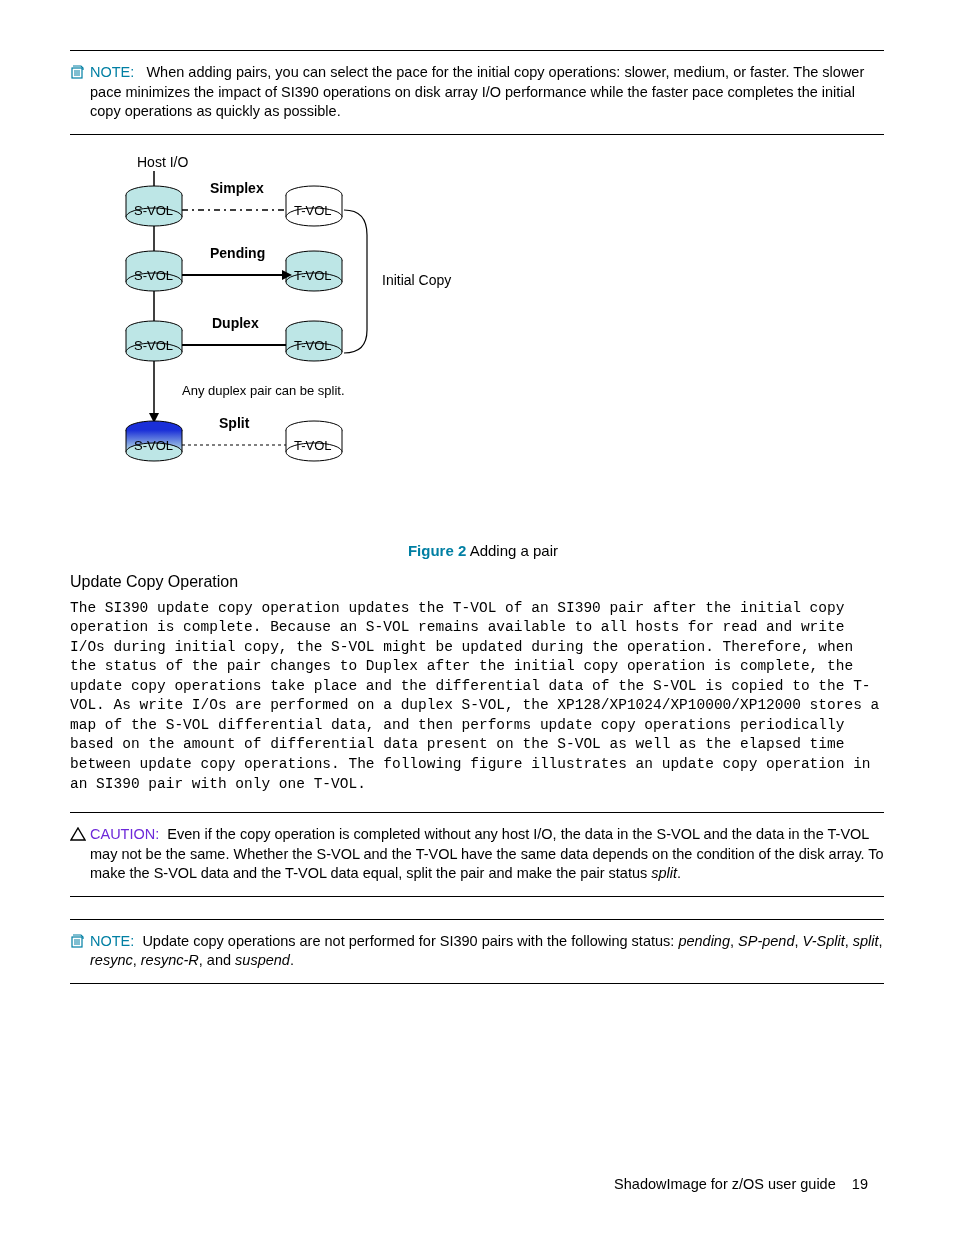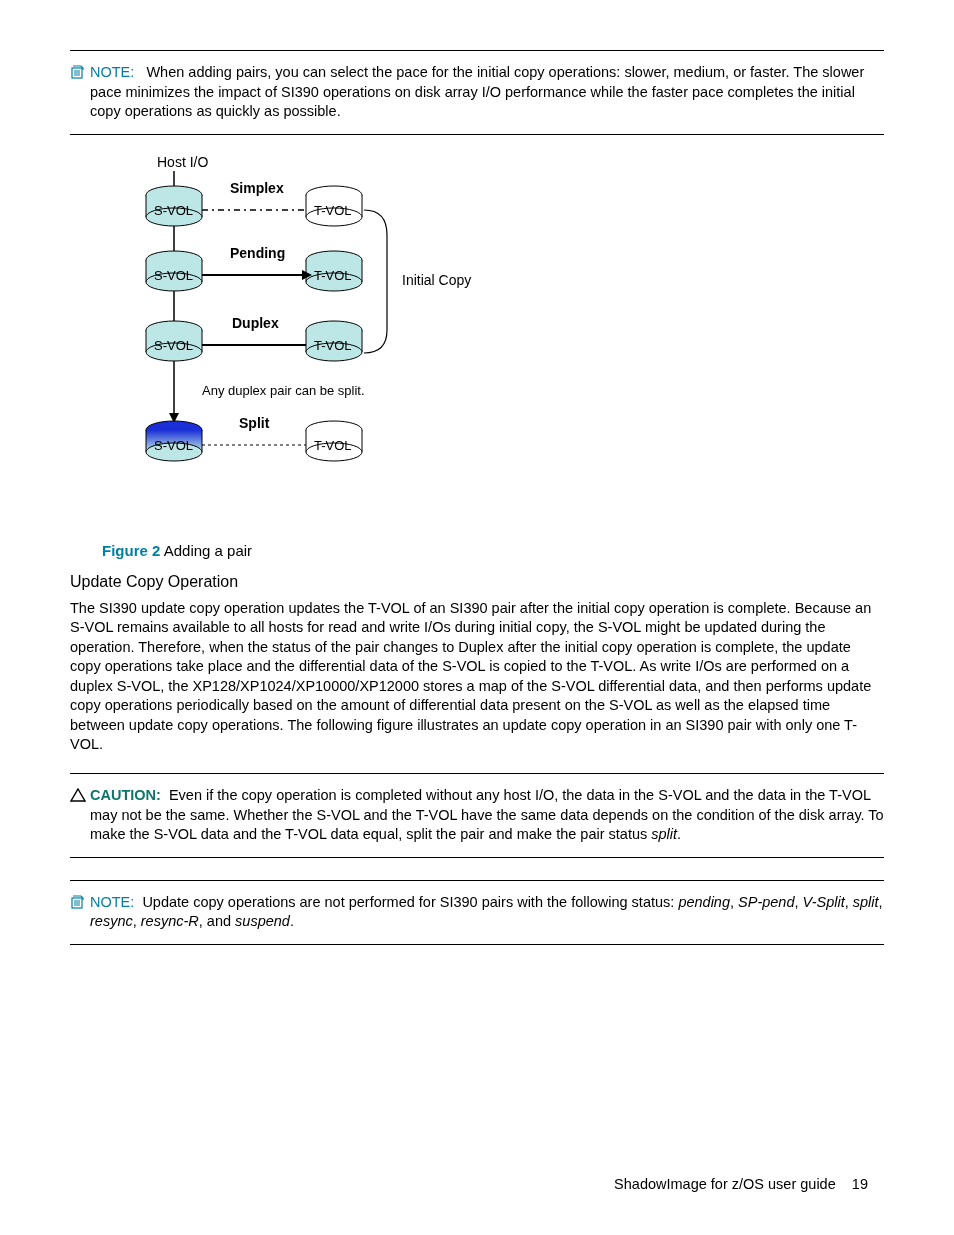--- a/index.html
+++ b/index.html
@@ -38,43 +38,45 @@
     font-size: 15px;
   }
   .callout-body {
     flex: 1;
   }
   .callout-label {
     font-weight: normal;
     color: #007fa3;
   }
   .caution-label {
-    font-weight: bold;
-    color: #0f766e;
+    font-weight: normal;
+    color: #6d28d9;
   }
   .figure-wrap {
-    margin: 20px 0 10px 32px;
+    margin: 20px 0 10px 12px;
+    text-align: center;
   }
   .figcaption {
     margin-top: 6px;
     margin-left: 0;
     font-size: 15px;
   }
   .fig-label {
     color: #007fa3;
     font-weight: 600;
   }
   .section-title {
     color: #000000;
     font-weight: 400;
     font-size: 16px;
     margin: 8px 0 6px 0;
   }
   .para {
     margin: 4px 0 18px 0;
+    font-family: Liberation Mono, monospace;
   }
   .italic { font-style: italic; }
   .footer {
     position: absolute;
     bottom: 40px;
     right: 86px;
     font-size: 14.5px;
   }
   
   .diagram {

